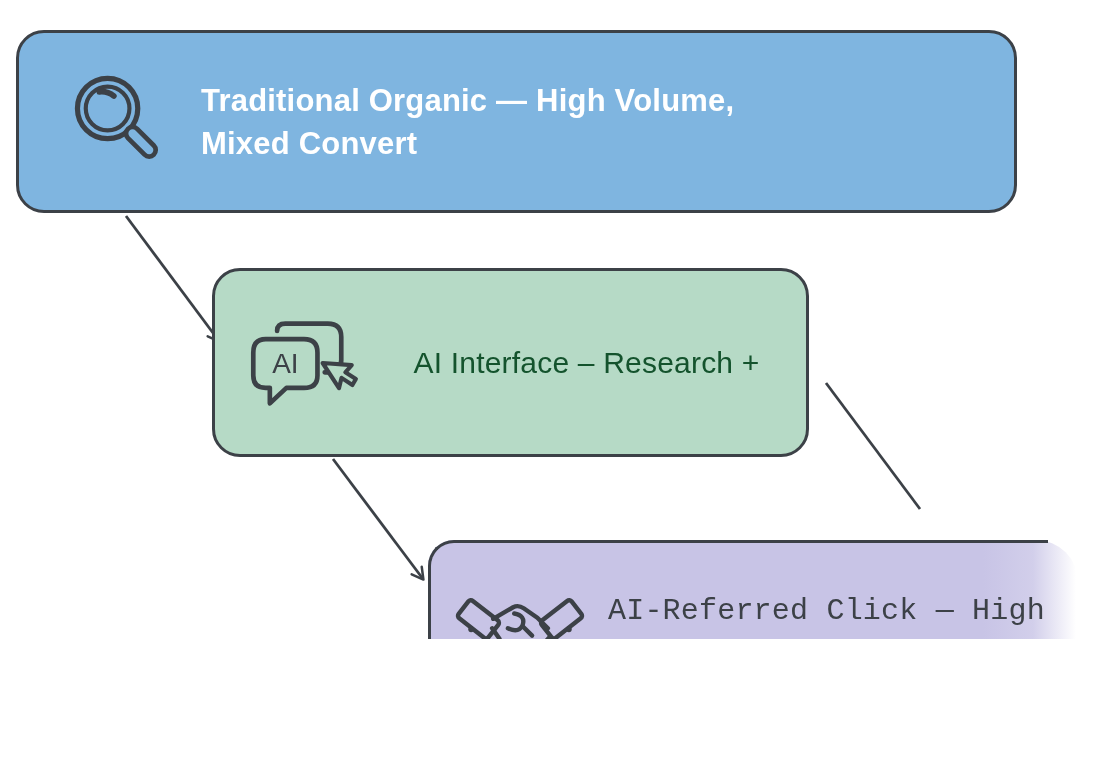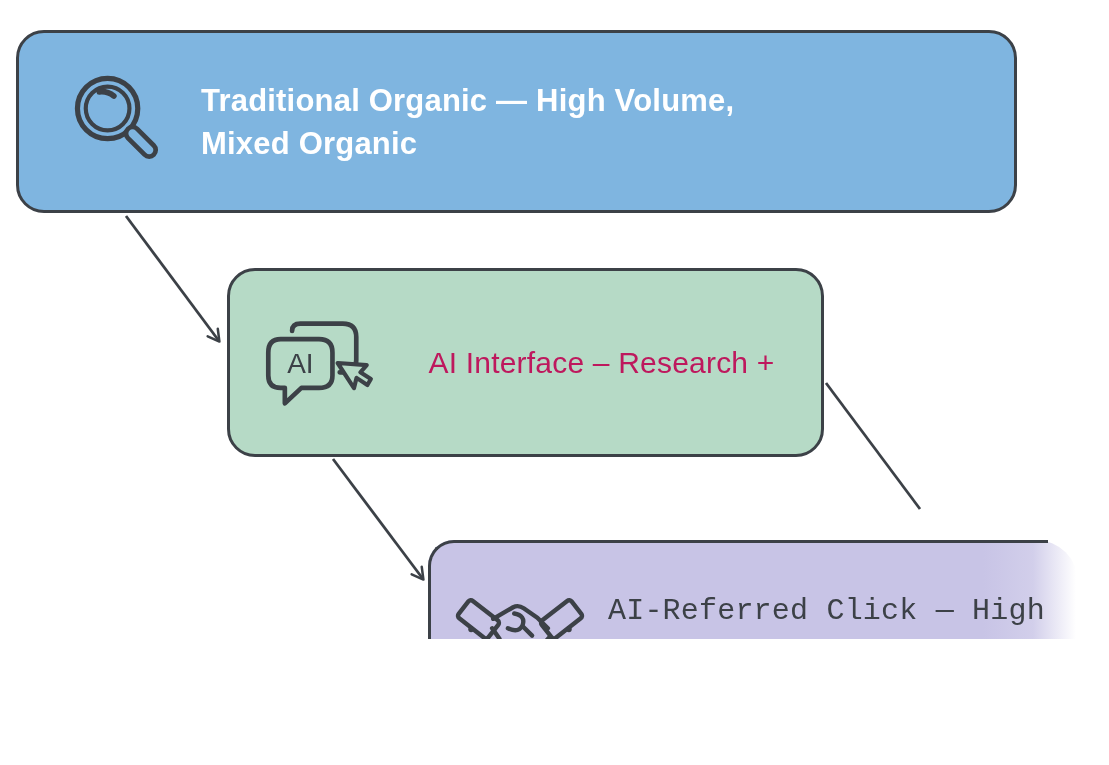--- a/index.html
+++ b/index.html
@@ -18,21 +18,21 @@
     border-radius:28px;
     display:flex;
     align-items:center;
     z-index:2;
   }
   .node-blue{
     left:16px;top:30px;width:1001px;height:183px;
     background:#7fb5e0;
   }
   .node-green{
-    left:227px;top:268px;width:597px;height:189px;
+    left:212px;top:268px;width:597px;height:189px;
     background:#b6dac6;
   }
   
   .node-purple{
     left:428px;top:540px;width:650px;height:186px;
     border:none;border-radius:0;background:transparent;font-family:Liberation Mono, monospace;
   }
   .purple-fill{
     position:absolute;left:0;top:0;width:100%;height:100%;
     border-radius:26px 42px 42px 26px;
@@ -61,21 +61,21 @@
   }
   .label-blue{
     margin-left:30px;
     color:#ffffff;
     font-weight:700;
     font-size:31px;
   }
   .label-green{
     flex:1;
     margin-left:18px;margin-right:14px;
-    color:#be185d;
+    color:#14532d;
     font-weight:400;
     text-align:center;
     font-size:30px;line-height:42px;
   }
   .label-purple{
     margin-left:22px;
     color:#3c4147;
     font-weight:400;
     font-size:30px;line-height:44px;
     max-width:470px;
@@ -110,21 +110,21 @@
         <g stroke="#3c4147" fill="none">
           <circle cx="40" cy="37" r="29" stroke-width="5"></circle>
           <circle cx="40" cy="37" r="21" stroke-width="4"></circle>
           <path d="M 32 21 A 19 19 0 0 1 46 25" stroke-width="5.5" stroke-linecap="round"></path>
           <line x1="64" y1="61" x2="80" y2="77" stroke-width="17" stroke-linecap="round"></line>
           <line x1="64" y1="61" x2="80" y2="77" stroke="#7fb5e0" stroke-width="8" stroke-linecap="round"></line>
         </g>
       </svg>
       <div class="label label-blue">
         <div>Traditional Organic — High Volume,</div>
-        <div>Mixed Organic</div>
+        <div>Mixed Convert</div>
       </div>
     </div>
   </div>
 
   <div class="node node-green">
     <div class="node-content">
       <svg class="icon icon-aichat" width="118" height="104" viewBox="0 0 114 100">
         <g stroke="#3c4147" fill="none" stroke-linejoin="round" stroke-linecap="round">
           <path d="M 31 19 Q 31 12 39 12 L 80 12 Q 93 12 93 25 L 93 47 Q 93 59 81 59 L 77 59" stroke-width="4.5"></path>
           <path d="M 20 27 H 57 Q 70 27 70 40 V 62 Q 70 74 57 74 H 40 L 24 89 V 74 H 20 Q 8 74 8 62 V 40 Q 8 27 20 27 Z" stroke-width="4.5" fill="#b6dac6"></path>

